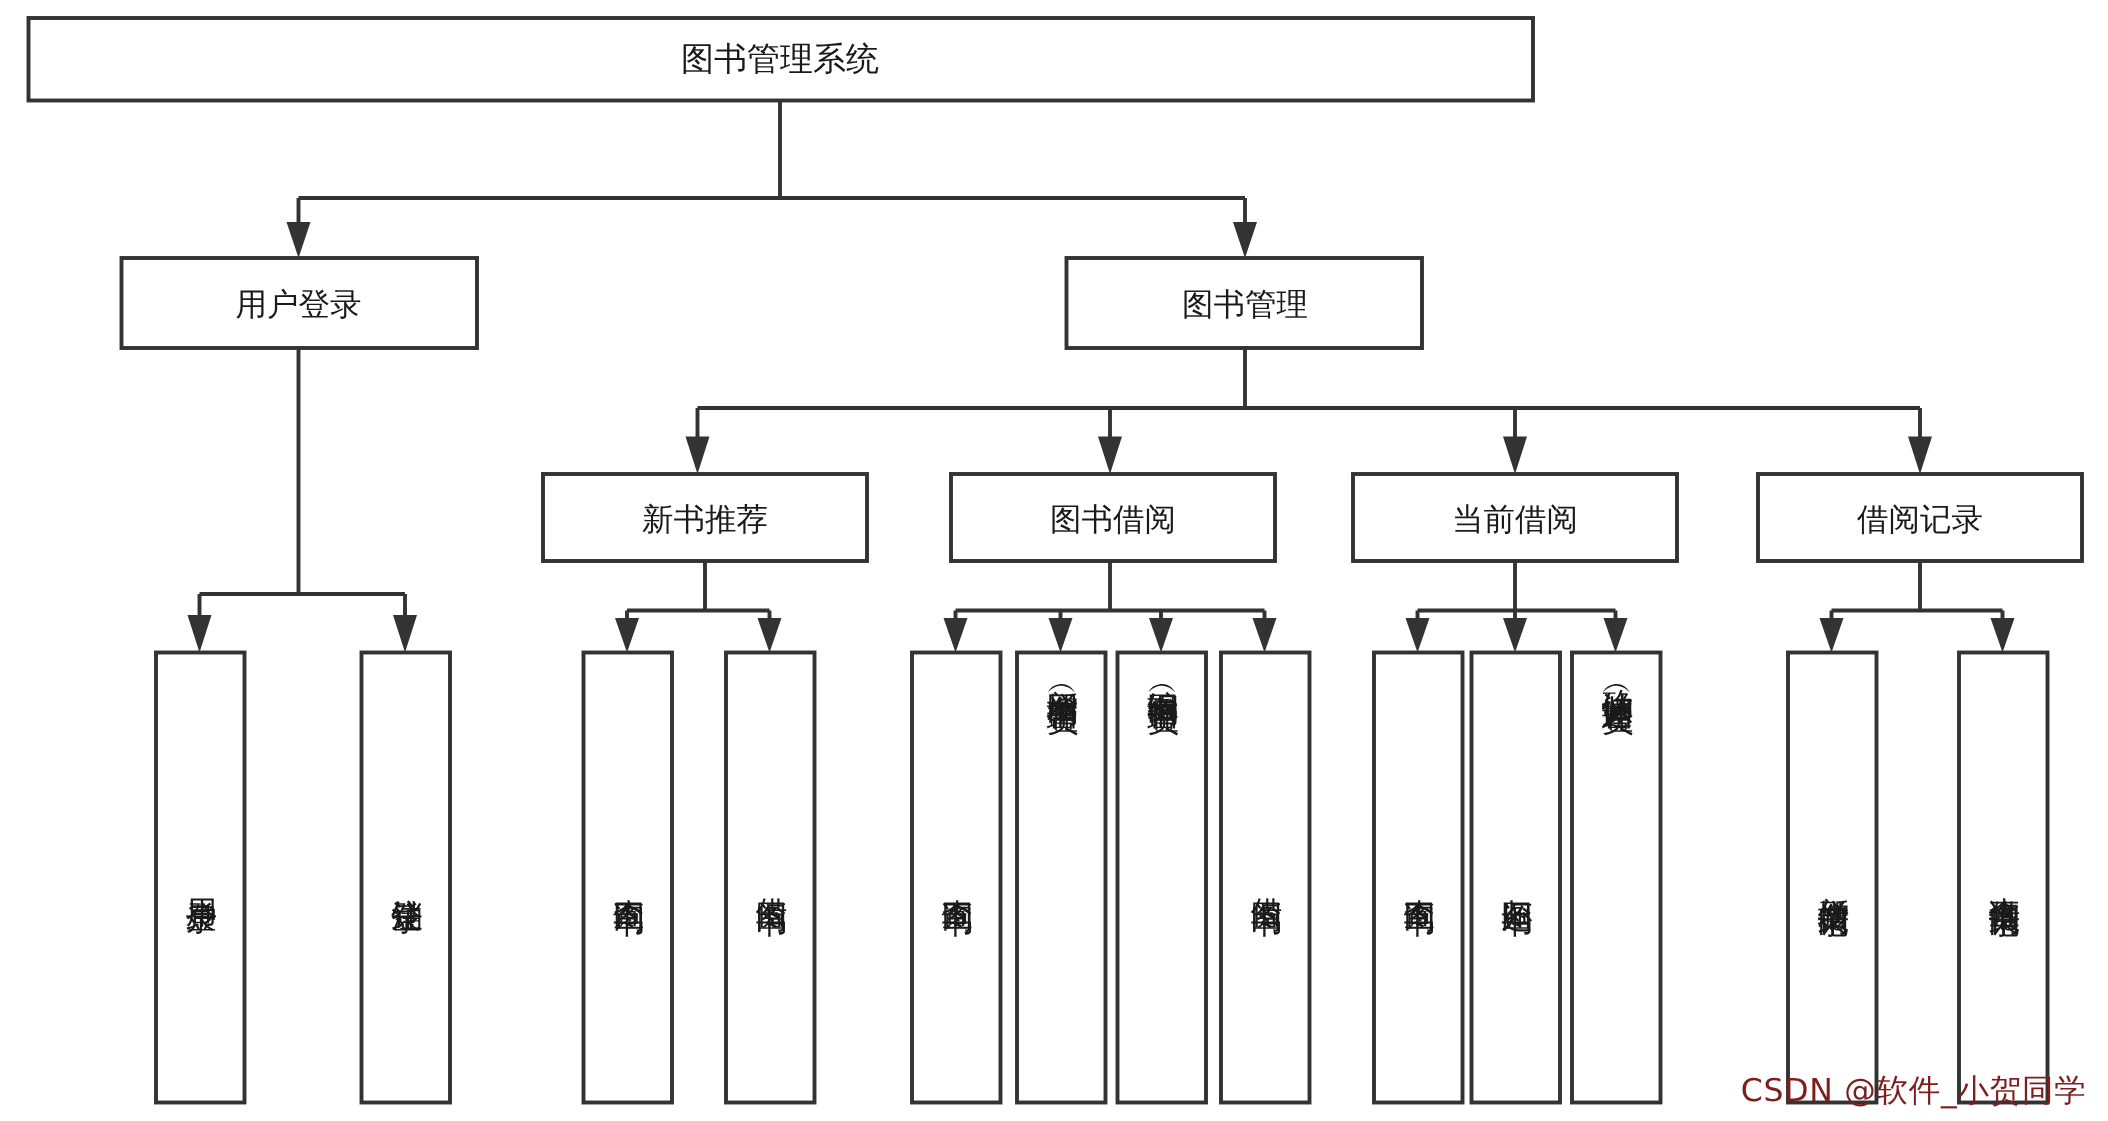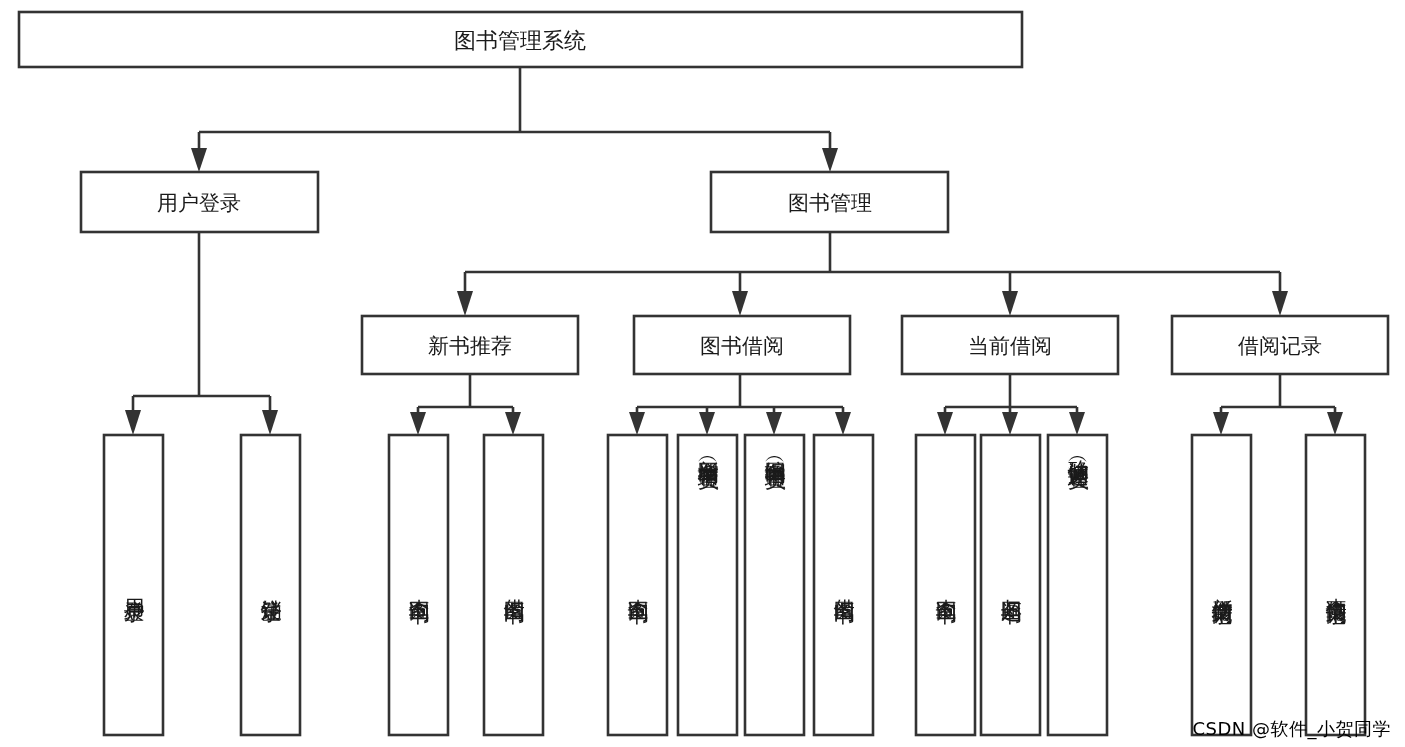--- a/index.html
+++ b/index.html
@@ -67,22 +67,22 @@
     color: #1a1a1a;
     letter-spacing: 1.5px;
     white-space: nowrap;
     text-align: center;
   }
   #watermark {
     position: absolute;
     right: 14px;
     bottom: 6px;
     font-family: "DejaVu Sans", "Liberation Sans", sans-serif;
-    font-size: 18px;
-    color: #000000;
+    font-size: 21px;
+    color: #7f1d1d;
     white-space: nowrap;
     letter-spacing: 0.5px;
   }
 </style>
 </head>
 <body>
 
 <div id="diagram-root">
 
   <svg id="tree-svg" viewBox="0 0 1405 747">

